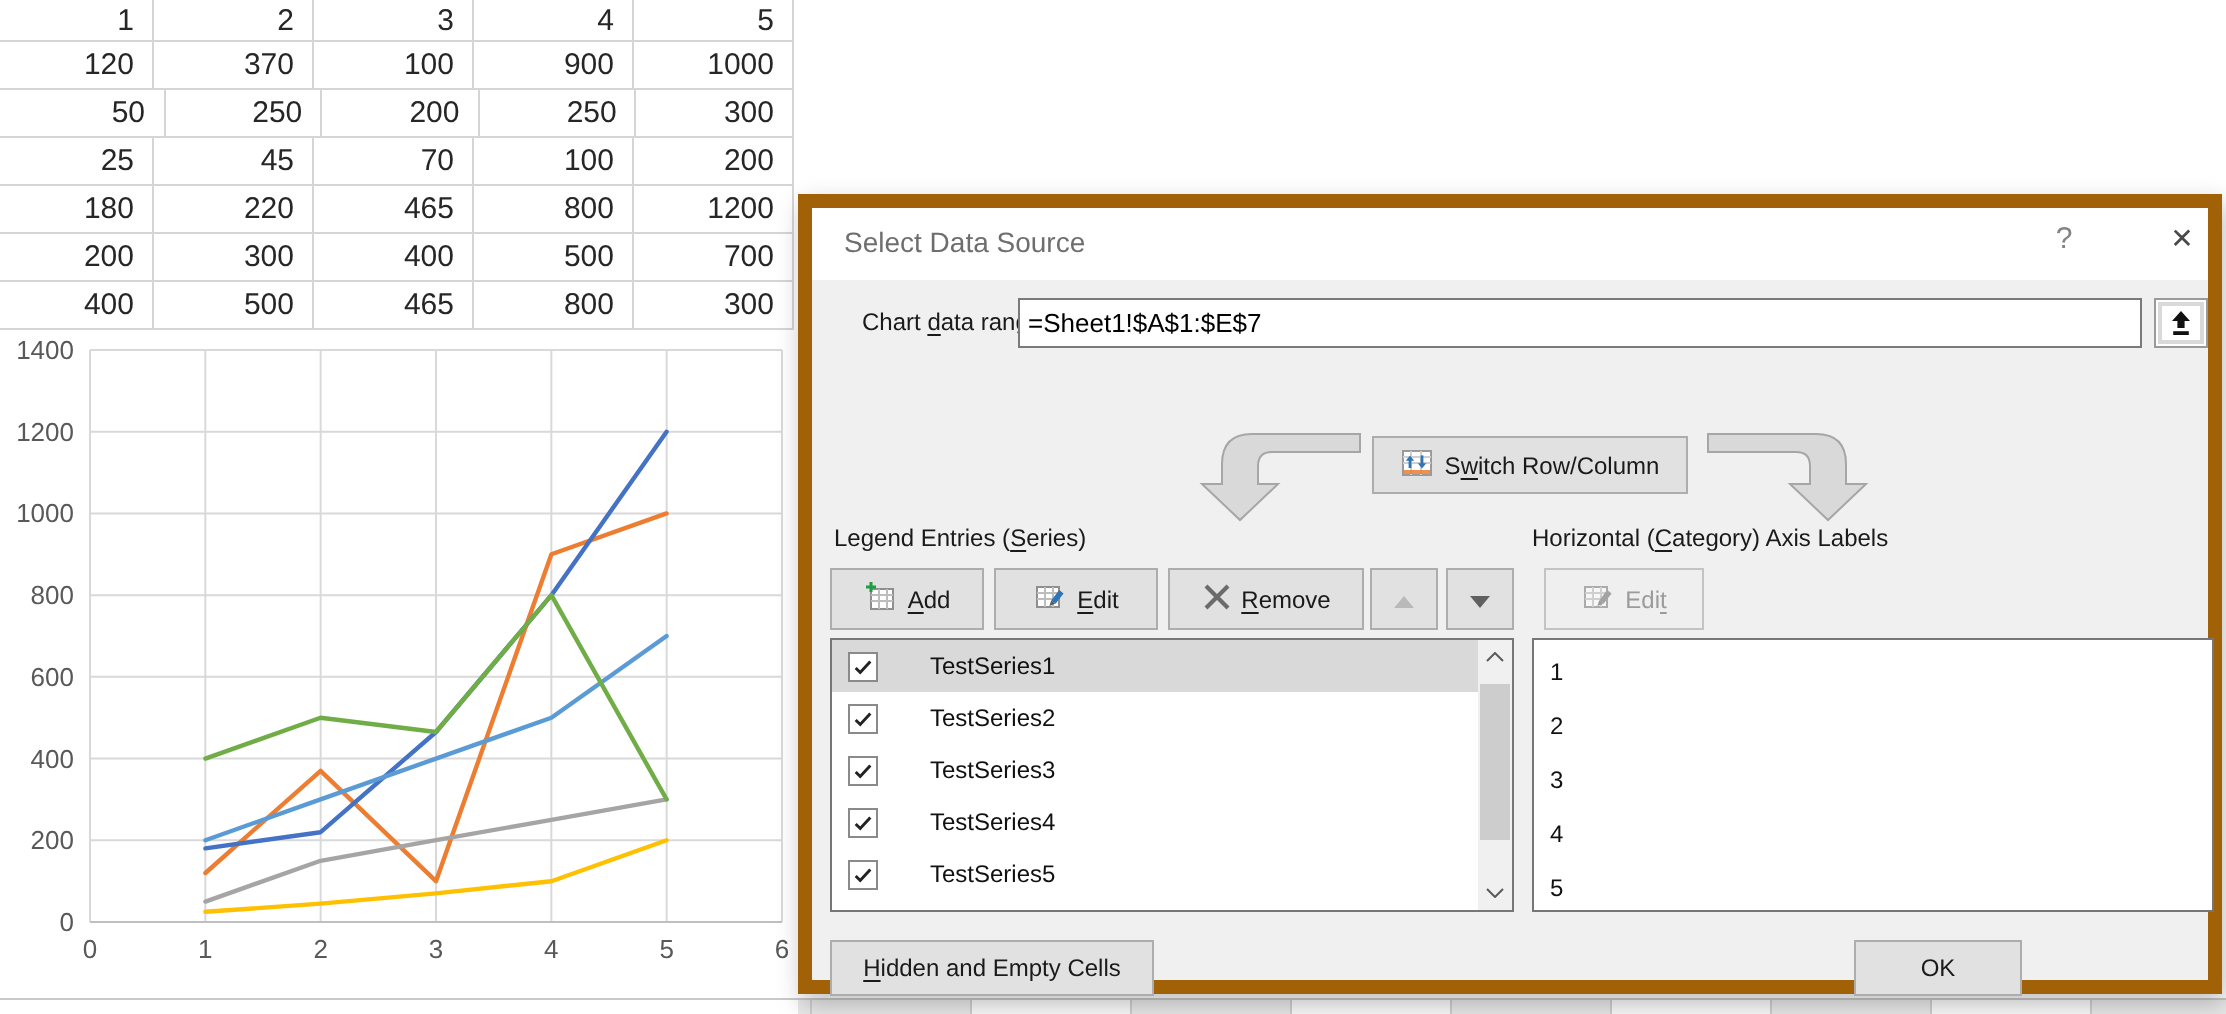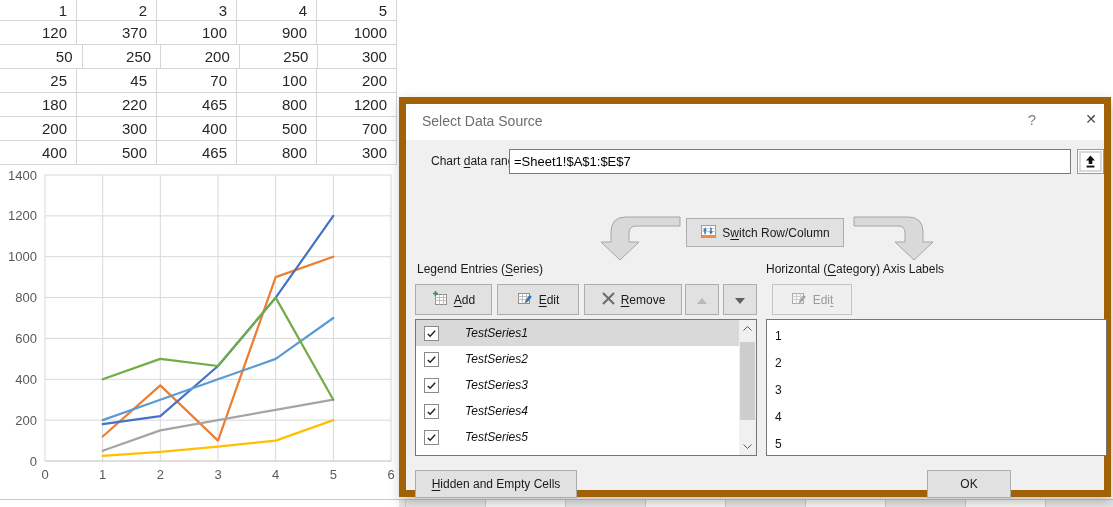--- a/index.html
+++ b/index.html
@@ -49,21 +49,21 @@
 
   .section-label{position:absolute;top:158px;font-size:12px;color:#1a1a1a;}
   .section-label.left{left:11px;} .section-label.right{left:360px;}
 
   .tb{position:absolute;top:180px;height:31px;}
   .tb-add{left:9px;width:77px;} .tb-edit{left:91px;width:82px;} .tb-remove{left:178px;width:98px;}
   .tb-up{left:279px;width:34px;} .tb-down{left:317px;width:34px;}
   .tb-axis-edit{left:366px;width:80px;background:#efefef;border-color:#c3c3c3;color:#9b9b9b;cursor:default;}
 
   .listbox{position:absolute;top:215px;height:137px;box-sizing:border-box;background:#fff;border:1px solid #767676;}
-  .listbox.left{left:9px;width:342px;font-style:italic;}
+  .listbox.left{left:9px;width:342px;}
   .listbox.right{left:360px;width:341px;}
   .lrow{position:relative;height:26px;display:flex;align-items:center;}
   .lrow.sel{background:#d9d9d9;}
   .chk{width:15px;height:15px;box-sizing:border-box;border:1px solid #8a8a8a;background:#fff;margin-left:8px;
        display:flex;align-items:center;justify-content:center;}
   .lrow .lbl{margin-left:26px;font-size:12px;color:#111;}
   .arow{height:27px;line-height:27px;padding-left:8px;font-size:12px;color:#111;}
 
   .scrollbar{position:absolute;right:0;top:0;width:17px;height:135px;background:#f0f0f0;}
   .sb-btn{position:absolute;left:0;width:17px;height:17px;display:flex;align-items:center;justify-content:center;cursor:pointer;}

